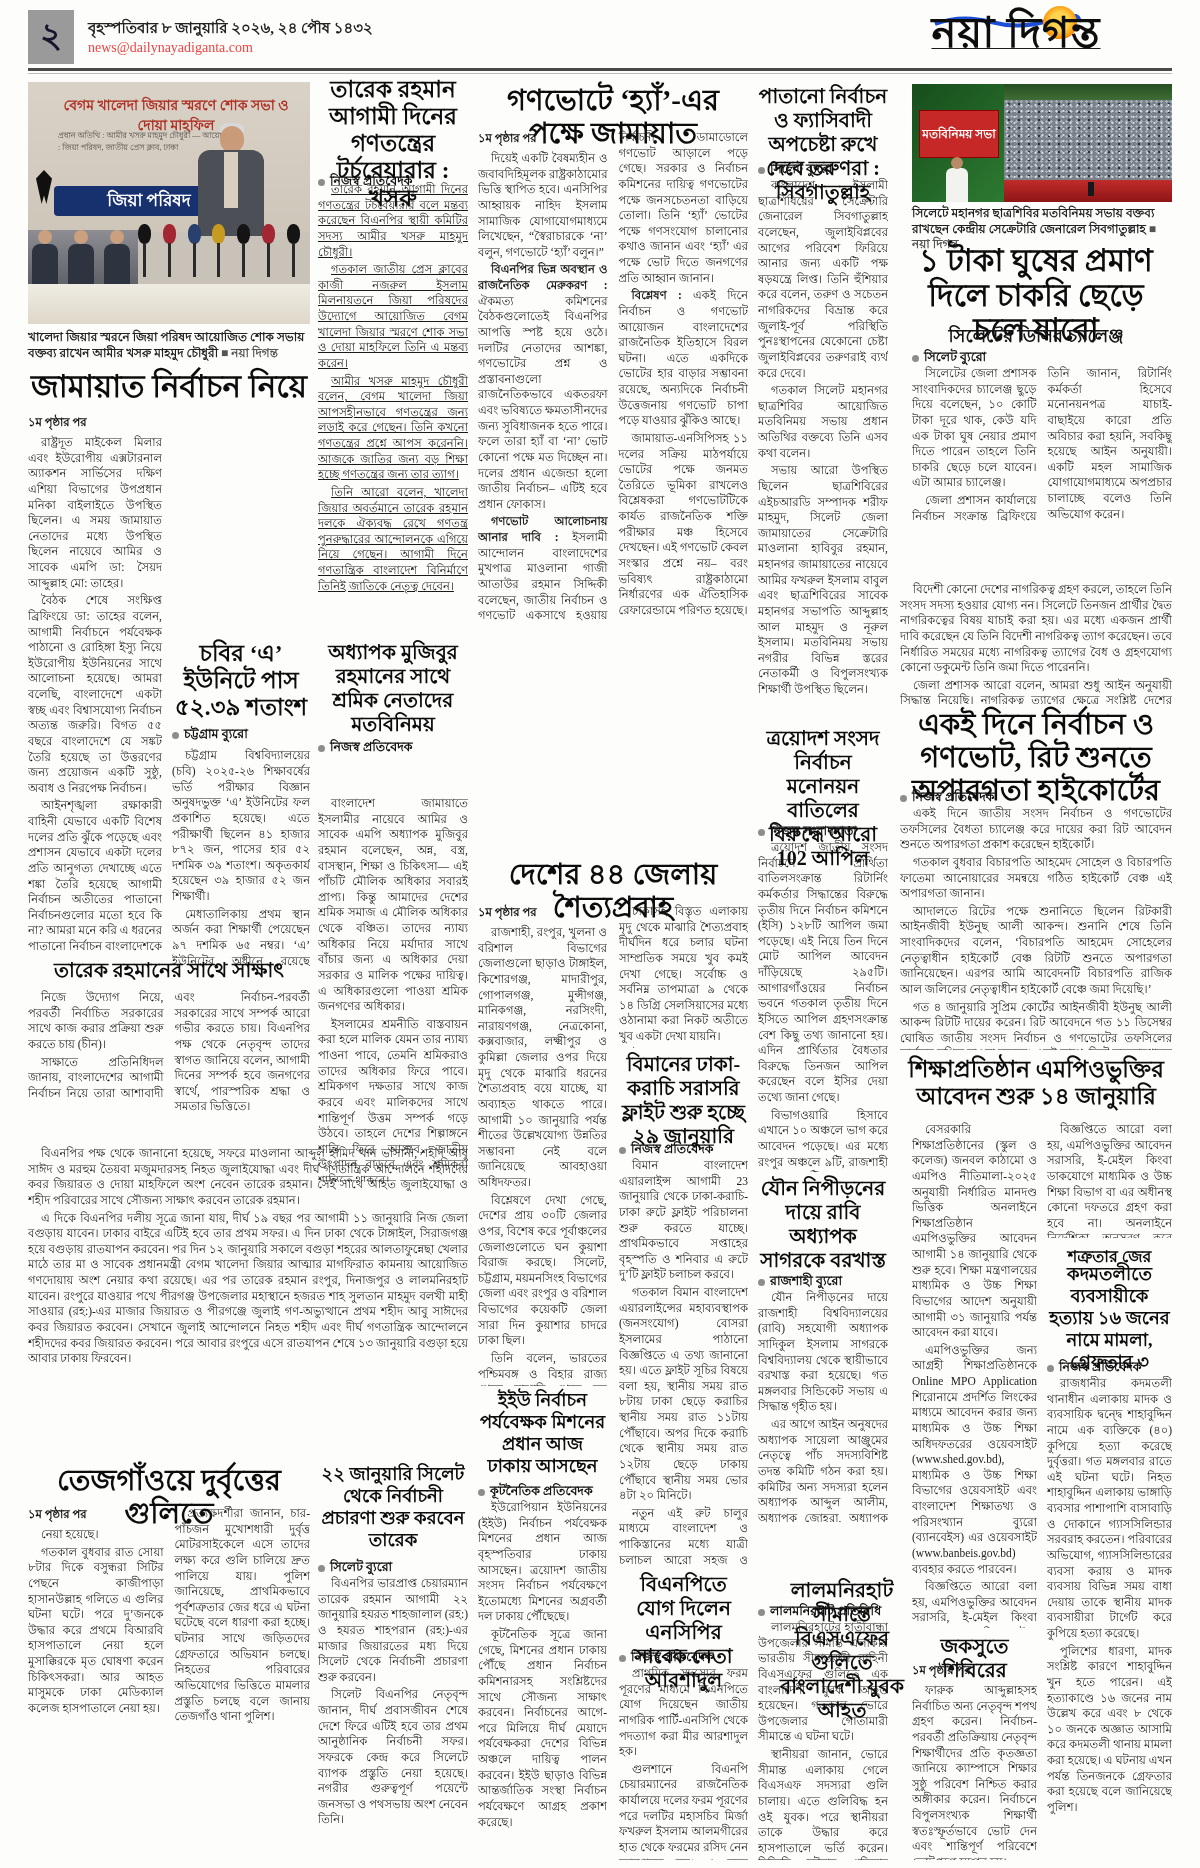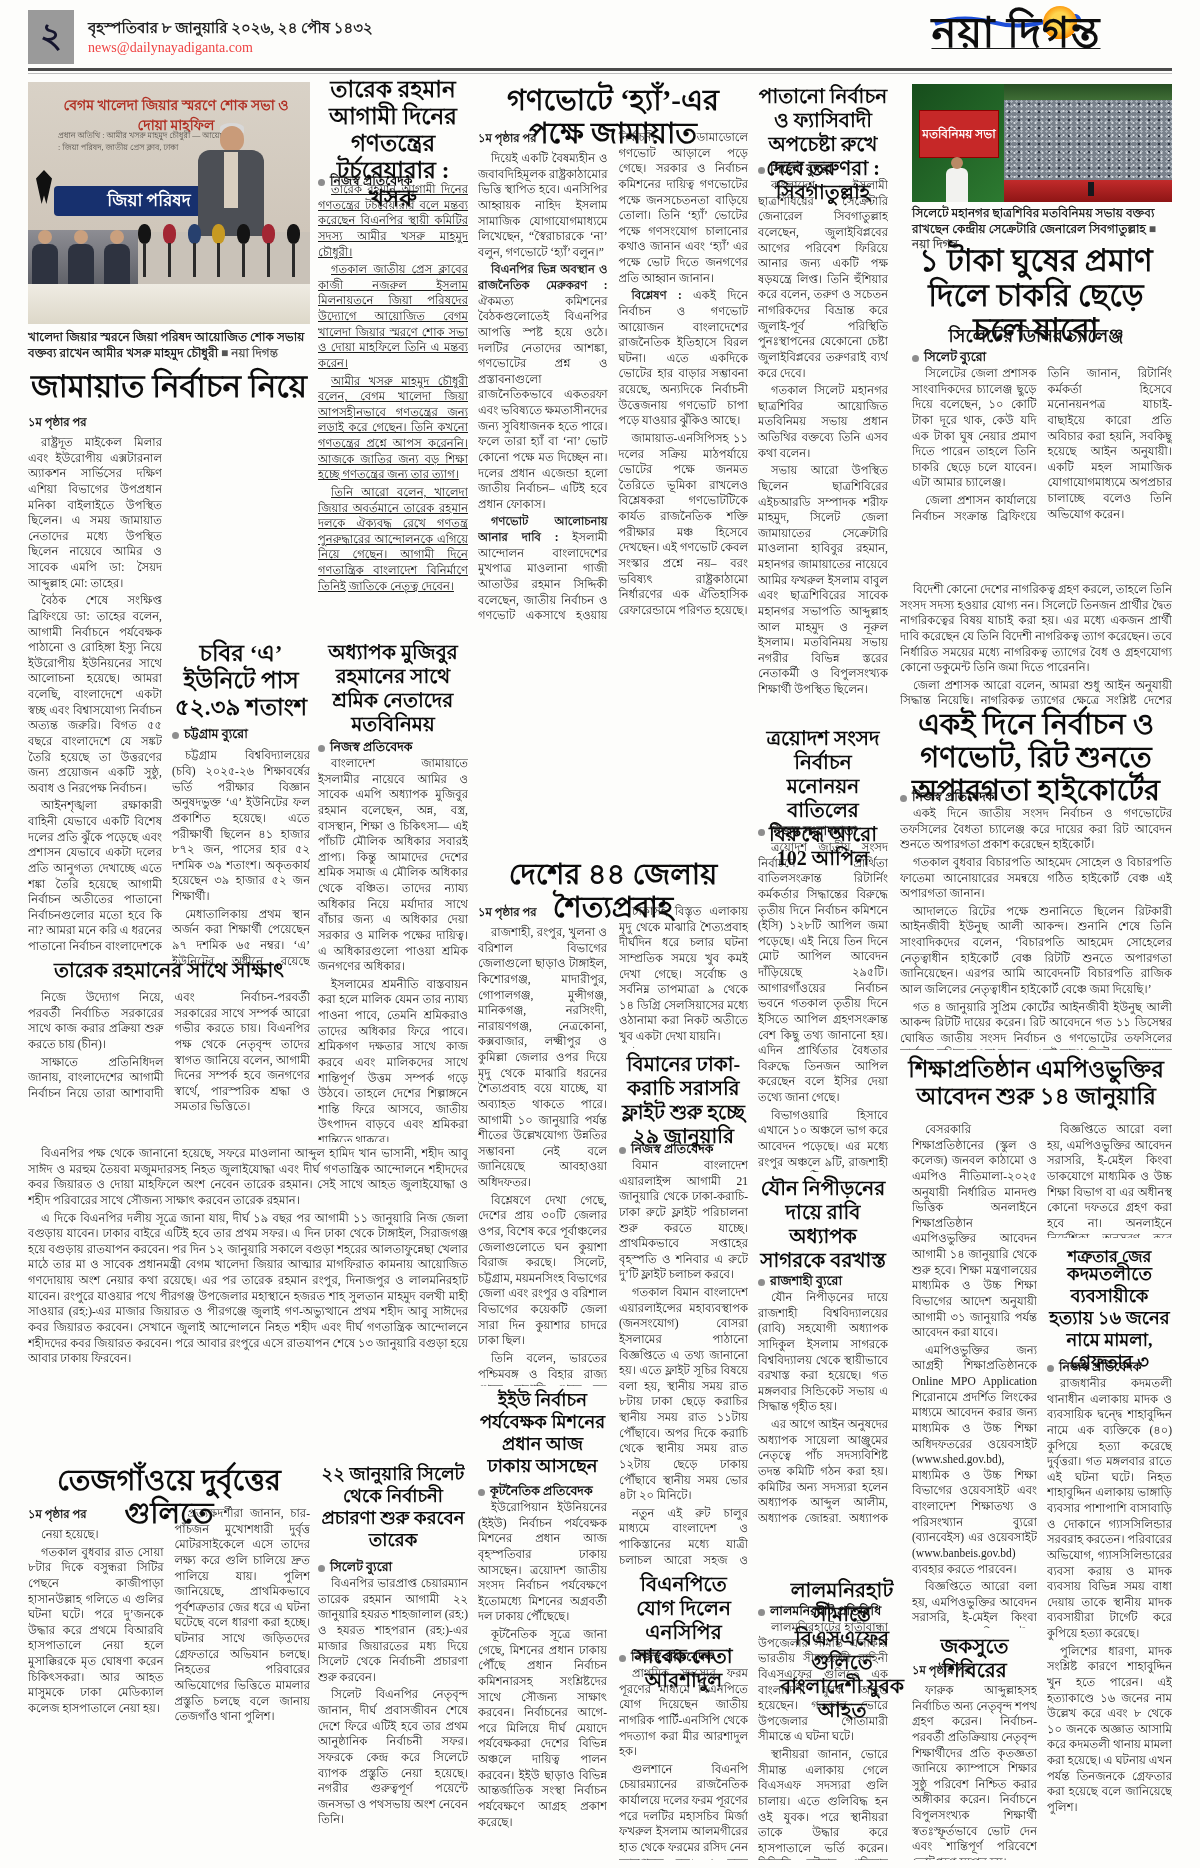--- a/index.html
+++ b/index.html
@@ -181,21 +181,21 @@
       <p class="para">গতকাল জাতীয় প্রেস ক্লাবের কাজী নজরুল ইসলাম মিলনায়তনে জিয়া পরিষদের উদ্যোগে আয়োজিত বেগম খালেদা জিয়ার স্মরণে শোক সভা ও দোয়া মাহফিলে তিনি এ মন্তব্য করেন।</p>
       <p class="para">আমীর খসরু মাহমুদ চৌধুরী বলেন, বেগম খালেদা জিয়া আপসহীনভাবে গণতন্ত্রের জন্য লড়াই করে গেছেন। তিনি কখনো গণতন্ত্রের প্রশ্নে আপস করেননি। আজকে জাতির জন্য বড় শিক্ষা হচ্ছে গণতন্ত্রের জন্য তার ত্যাগ।</p>
       <p class="para">তিনি আরো বলেন, খালেদা জিয়ার অবর্তমানে তারেক রহমান দলকে ঐক্যবদ্ধ রেখে গণতন্ত্র পুনরুদ্ধারের আন্দোলনকে এগিয়ে নিয়ে গেছেন। আগামী দিনে গণতান্ত্রিক বাংলাদেশ বিনির্মাণে তিনিই জাতিকে নেতৃত্ব দেবেন।</p>
     </div>
 
   <div class="blk h-md" style="left:318px;top:640px;width:150px;">অধ্যাপক মুজিবুর রহমানের সাথে শ্রমিক নেতাদের মতবিনিময়</div>
   <div class="blk byline" style="left:318px;top:738px;width:150px;">
       <span class="dot"></span>
       <span>নিজস্ব প্রতিবেদক</span>
     </div>
-  <div class="blk bodytext" style="left:318px;top:756px;width:150px;height:386px;">
+  <div class="blk bodytext" style="left:318px;top:796px;width:150px;height:386px;">
       <p class="para">বাংলাদেশ জামায়াতে ইসলামীর নায়েবে আমির ও সাবেক এমপি অধ্যাপক মুজিবুর রহমান বলেছেন, অন্ন, বস্ত্র, বাসস্থান, শিক্ষা ও চিকিৎসা— এই পাঁচটি মৌলিক অধিকার সবারই প্রাপ্য। কিন্তু আমাদের দেশের শ্রমিক সমাজ এ মৌলিক অধিকার থেকে বঞ্চিত। তাদের ন্যায্য অধিকার নিয়ে মর্যাদার সাথে বাঁচার জন্য এ অধিকার দেয়া সরকার ও মালিক পক্ষের দায়িত্ব। এ অধিকারগুলো পাওয়া শ্রমিক জনগণের অধিকার।</p>
       <p class="para">ইসলামের শ্রমনীতি বাস্তবায়ন করা হলে মালিক যেমন তার ন্যায্য পাওনা পাবে, তেমনি শ্রমিকরাও তাদের অ‌ধিকার ফিরে পাবে। শ্রমিকগণ দক্ষতার সাথে কাজ করবে এবং মালিকদের সাথে শান্তিপূর্ণ উত্তম সম্পর্ক গড়ে উঠবে। তাহলে দেশের শিল্পাঙ্গনে শান্তি ফিরে আসবে, জাতীয় উৎপাদন বাড়বে এবং শ্রমিকরা শান্তিতে থাকবে।</p>
     </div>
 
   <div class="blk h-sm" style="left:318px;top:1464px;width:150px;">২২ জানুয়ারি সিলেট থেকে নির্বাচনী প্রচারণা শুরু করবেন তারেক</div>
   <div class="blk byline" style="left:318px;top:1558px;width:150px;">
       <span class="dot"></span>
       <span>সিলেট ব্যুরো</span>
     </div>
   <div class="blk bodytext" style="left:318px;top:1576px;width:150px;height:284px;">
@@ -228,21 +228,21 @@
       <p class="para">ঢাকাসহ বিস্তৃত এলাকায় মৃদু থেকে মাঝারি শৈত্যপ্রবাহ দীর্ঘদিন ধরে চলার ঘটনা সাম্প্রতিক সময়ে খুব কমই দেখা গেছে। সর্বোচ্চ ও সর্বনিম্ন তাপমাত্রা ৯ থেকে ১৪ ডিগ্রি সেলসিয়াসের মধ্যে ওঠানামা করা নিকট অতীতে খুব একটা দেখা যায়নি।</p>
       <p class="para">উল্লেখ্য, বাংলাদেশে সাম্প্রতিক সময়ে সর্বনিম্ন তাপমাত্রার রেকর্ডটি হয়েছিল ২০১৮ সালের ৮ জানুয়ারি, তেঁতুলিয়ায় ২ দশমিক ৬ ডিগ্রি সেলসিয়াস।</p>
     </div>
 
   <div class="blk h-md" style="left:619px;top:1052px;width:129px;">বিমানের ঢাকা-করাচি সরাসরি ফ্লাইট শুরু হচ্ছে ২৯ জানুয়ারি</div>
   <div class="blk byline" style="left:619px;top:1140px;width:129px;">
       <span class="dot"></span>
       <span>নিজস্ব প্রতিবেদক</span>
     </div>
   <div class="blk bodytext" style="left:619px;top:1158px;width:129px;height:408px;">
-      <p class="para">বিমান বাংলাদেশ এয়ারলাইন্স আগামী 21 জানুয়ারি থেকে ঢাকা-করাচি-ঢাকা রুটে ফ্লাইট পরিচালনা শুরু করতে যাচ্ছে। প্রাথমিকভাবে সপ্তাহের বৃহস্পতি ও শনিবার এ রুটে দু’টি ফ্লাইট চলাচল করবে।</p>
+      <p class="para">বিমান বাংলাদেশ এয়ারলাইন্স আগামী 23 জানুয়ারি থেকে ঢাকা-করাচি-ঢাকা রুটে ফ্লাইট পরিচালনা শুরু করতে যাচ্ছে। প্রাথমিকভাবে সপ্তাহের বৃহস্পতি ও শনিবার এ রুটে দু’টি ফ্লাইট চলাচল করবে।</p>
       <p class="para">গতকাল বিমান বাংলাদেশ এয়ারলাইন্সের মহাব্যবস্থাপক (জনসংযোগ) বোসরা ইসলামের পাঠানো বিজ্ঞপ্তিতে এ তথ্য জানানো হয়। এতে ফ্লাইট সূচির বিষয়ে বলা হয়, স্থানীয় সময় রাত ৮টায় ঢাকা ছেড়ে করাচির স্থানীয় সময় রাত ১১টায় পৌঁছাবে। অপর দিকে করাচি থেকে স্থানীয় সময় রাত ১২টায় ছেড়ে ঢাকায় পৌঁছাবে স্থানীয় সময় ভোর ৪টা ২০ মিনিটে।</p>
       <p class="para">নতুন এই রুট চালুর মাধ্যমে বাংলাদেশ ও পাকিস্তানের মধ্যে যাত্রী চলাচল আরো সহজ ও সুবিধাজনক হবে। পাশাপাশি ব্যবসা, পর্যটন ও পারিবারিক ভ্রমণে নতুন সম্ভাবনার দ্বার উন্মোচিত হবে বলে আশা করা যাচ্ছে।</p>
     </div>
 
   <div class="blk h-md" style="left:619px;top:1572px;width:129px;">বিএনপিতে যোগ দিলেন এনসিপির সাবেক নেতা আরশাদুল</div>
   <div class="blk byline" style="left:619px;top:1648px;width:129px;">
       <span class="dot"></span>
       <span>নিজস্ব প্রতিবেদক</span>
     </div>
   <div class="blk bodytext" style="left:619px;top:1666px;width:129px;height:194px;">

